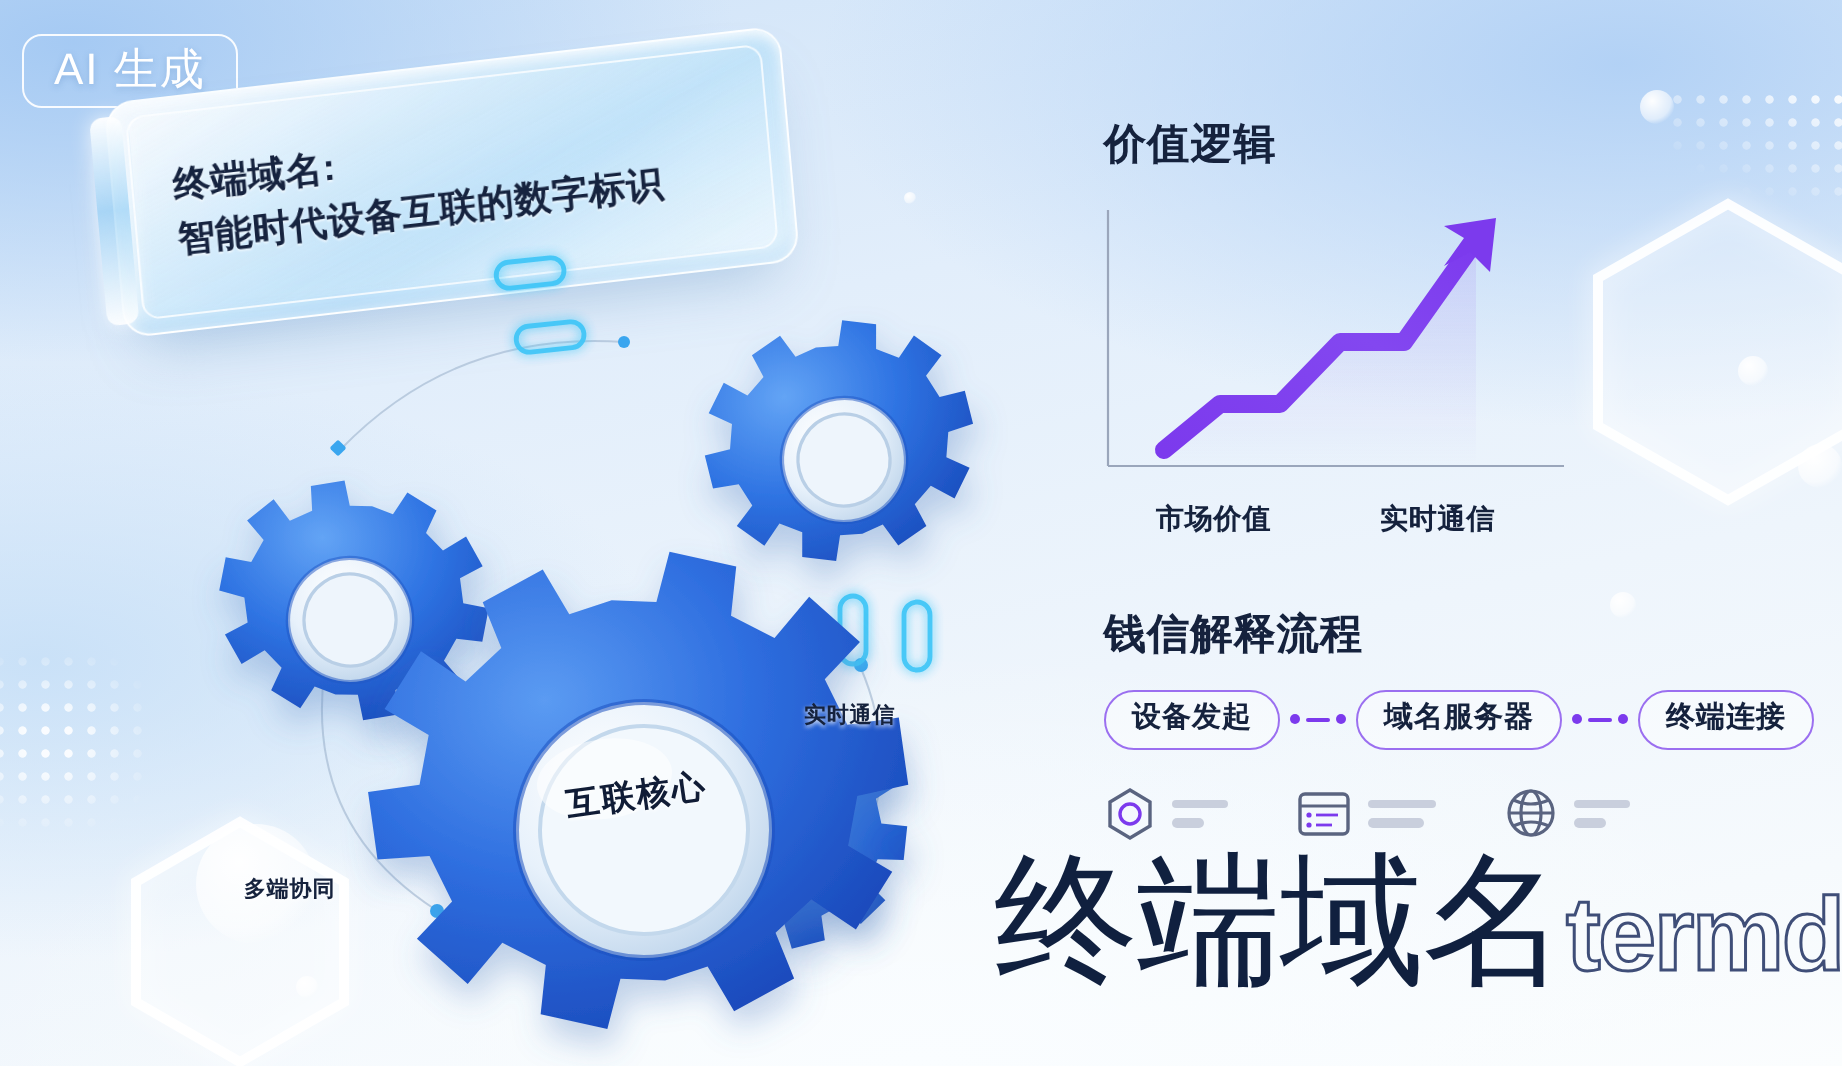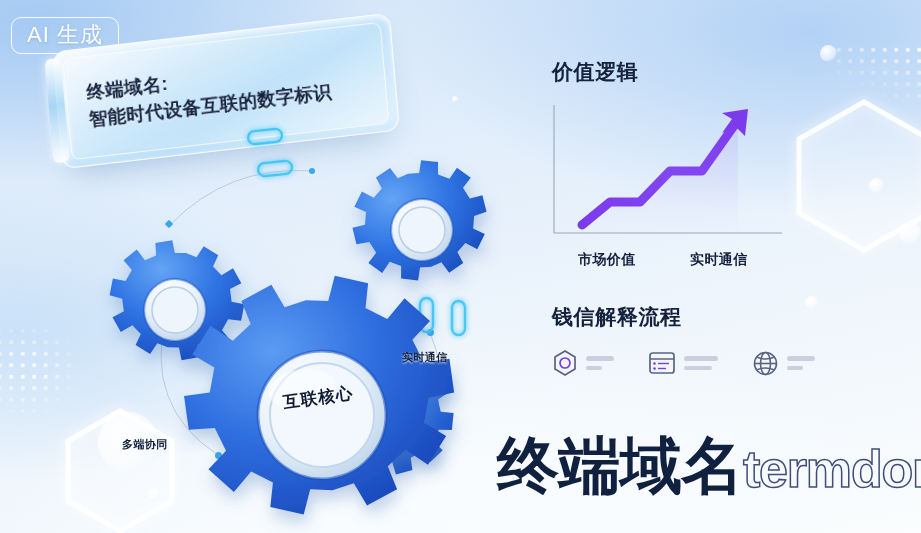--- a/index.html
+++ b/index.html
@@ -149,21 +149,21 @@
   .ph i.w1 { width:28px; }
   .ph i.w2 { width:16px; }
   .ph i.w3 { width:34px; }
 
   
   #wordmark {
     position:absolute; left:497px; bottom:36px;
     display:flex; align-items:baseline; white-space:nowrap;
   }
   #wm-cn {
-    font-size:62px; font-weight:bold; color:#10203f;
+    font-size:72px; font-weight:normal; color:#10203f;
     letter-spacing:-.5px; line-height:1;
   }
   #wm-en {
     font-size:52px; font-weight:bold; line-height:1;
     letter-spacing:-1.2px;
     color:rgba(255,255,255,.12);
     -webkit-text-stroke:1.5px #3f4e78;
   }
 </style>
 </head>
@@ -368,20 +368,35 @@
       </svg>
     </div>
 
     <div id="chart-ticks">
       <span id="tick-0">市场价值</span>
       <span id="tick-1">实时通信</span>
     </div>
 
     <div class="sect-title" id="flow-title">钱信解释流程</div>
 
+    <div id="flow-row">
+      <div class="flow-node">设备发起</div>
+      <div class="flow-conn">
+          <i></i>
+          <b></b>
+          <i></i>
+        </div>
+      <div class="flow-node">域名服务器</div>
+      <div class="flow-conn">
+          <i></i>
+          <b></b>
+          <i></i>
+        </div>
+      <div class="flow-node">终端连接</div>
+    </div>
 
     <div id="icon-row">
 
       <div class="icon-cell">
         <svg width="26" height="28" viewBox="0 0 26 28">
           <path d="M13 2 L23 8 L23 20 L13 26 L3 20 L3 8 Z" fill="none" stroke="#5a6480" stroke-width="1.7"></path>
           <circle cx="13" cy="14" r="5" fill="none" stroke="#7c3aed" stroke-width="1.7"></circle>
         </svg>
         <div class="ph">
             <i class="w1"></i>

